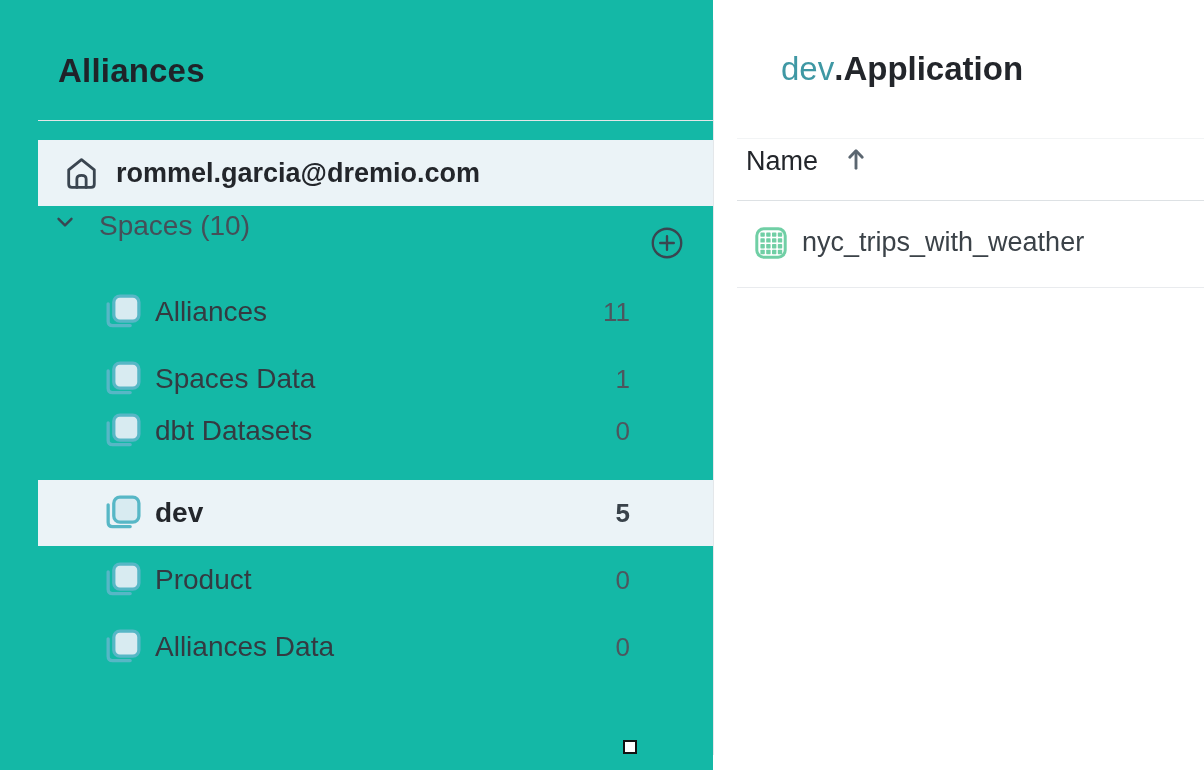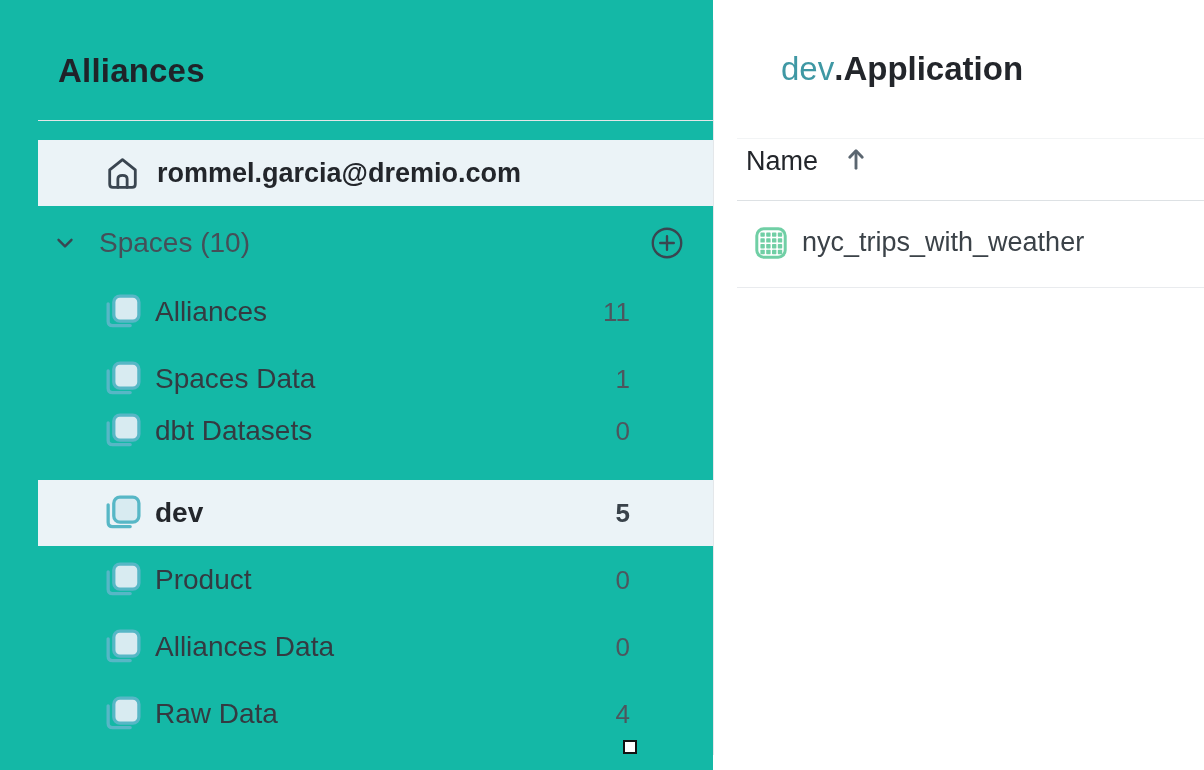--- a/index.html
+++ b/index.html
@@ -15,28 +15,28 @@
   .sidebar { position:absolute; left:0; top:0; width:713px; height:770px; background:#14b8a6; }
   .sidebar-title {
     position:absolute; left:58px; top:52px;
     font-size:33px; font-weight:700; color:#1f2329; letter-spacing:.2px;
   }
   .sidebar-title-divider {
     position:absolute; left:38px; top:120px; width:675px; height:1px; background:#e3e6e8;
   }
   .home-row {
     position:absolute; left:38px; top:140px; width:675px; height:66px;
-    background:#ebf3f7; display:flex; align-items:center; cursor:pointer;padding-left:41px;
+    background:#ebf3f7; display:flex; align-items:center; cursor:pointer;
   }
   .home-row .icon-box { margin-left:24px; width:39px; height:39px; display:flex; align-items:center; justify-content:center; }
   .home-label { margin-left:15px; font-size:27px; font-weight:700; color:#23262b; }
 
   .spaces-header {
     position:absolute; left:38px; top:210px; width:675px; height:66px;
-    display:flex; align-items:center; cursor:pointer;
+    display:flex; cursor:pointer;
   }
   .chev-box { margin-left:15px; width:24px; height:24px; display:flex; align-items:center; justify-content:center; }
   .spaces-label { margin-left:22px; font-size:28px; color:#454f58; }
   .add-space-btn {
     position:absolute; right:28px; top:50%; transform:translateY(-50%);
     width:36px; height:36px; background:transparent; border:none; cursor:pointer;
     display:flex; align-items:center; justify-content:center; padding:0;
   }
 
   .space-row {
@@ -177,30 +177,20 @@
     <span class="icon-box">
       <svg width="41" height="41" viewBox="0 0 40 40" fill="none">
         <path d="M6 11.5 V28.5 Q6 32.8 10.3 32.8 H27.5" stroke="#57b7c6" stroke-width="3.2" stroke-linecap="round"></path>
         <rect x="11.5" y="4" width="24.5" height="24.5" rx="6" fill="#d8ebf1" stroke="#57b7c6" stroke-width="3.2"></rect>
       </svg>
     </span>
     <span class="space-name">Alliances Data</span>
     <span class="space-count">0</span>
   </div>
 
-  <div class="space-row" style="top:681px">
-    <span class="icon-box">
-      <svg width="41" height="41" viewBox="0 0 40 40" fill="none">
-        <path d="M6 11.5 V28.5 Q6 32.8 10.3 32.8 H27.5" stroke="#57b7c6" stroke-width="3.2" stroke-linecap="round"></path>
-        <rect x="11.5" y="4" width="24.5" height="24.5" rx="6" fill="#d8ebf1" stroke="#57b7c6" stroke-width="3.2"></rect>
-      </svg>
-    </span>
-    <span class="space-name">Raw Data</span>
-    <span class="space-count">4</span>
-  </div>
 
   <div class="stray-box"></div>
 </div>
 
 <div class="panel-divider"></div>
 
 <div class="main-panel">
 
   <div class="breadcrumb">
     <span class="crumb-space">dev</span><span class="crumb-sep">.</span><span class="crumb-entity">Application</span>

